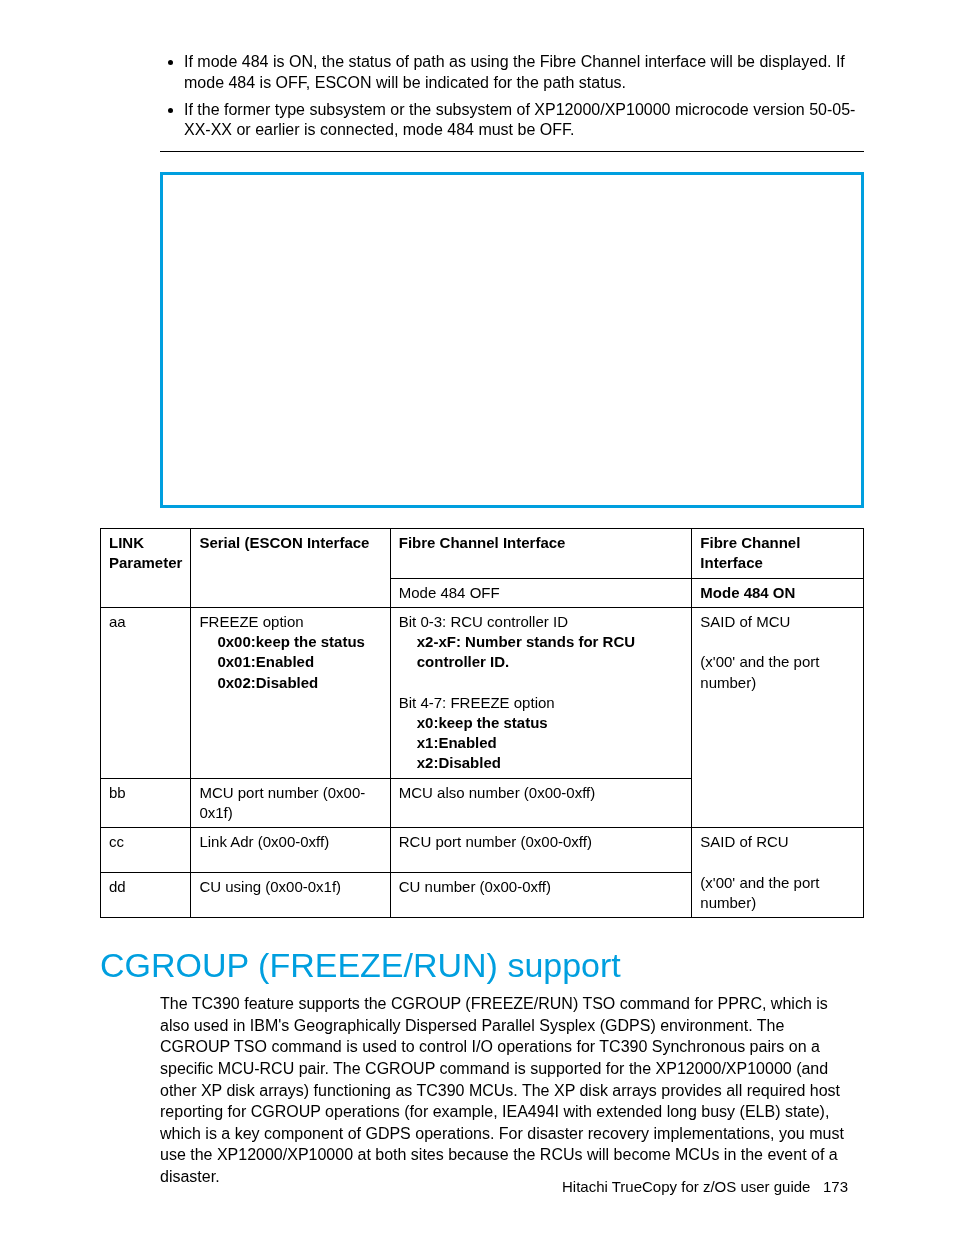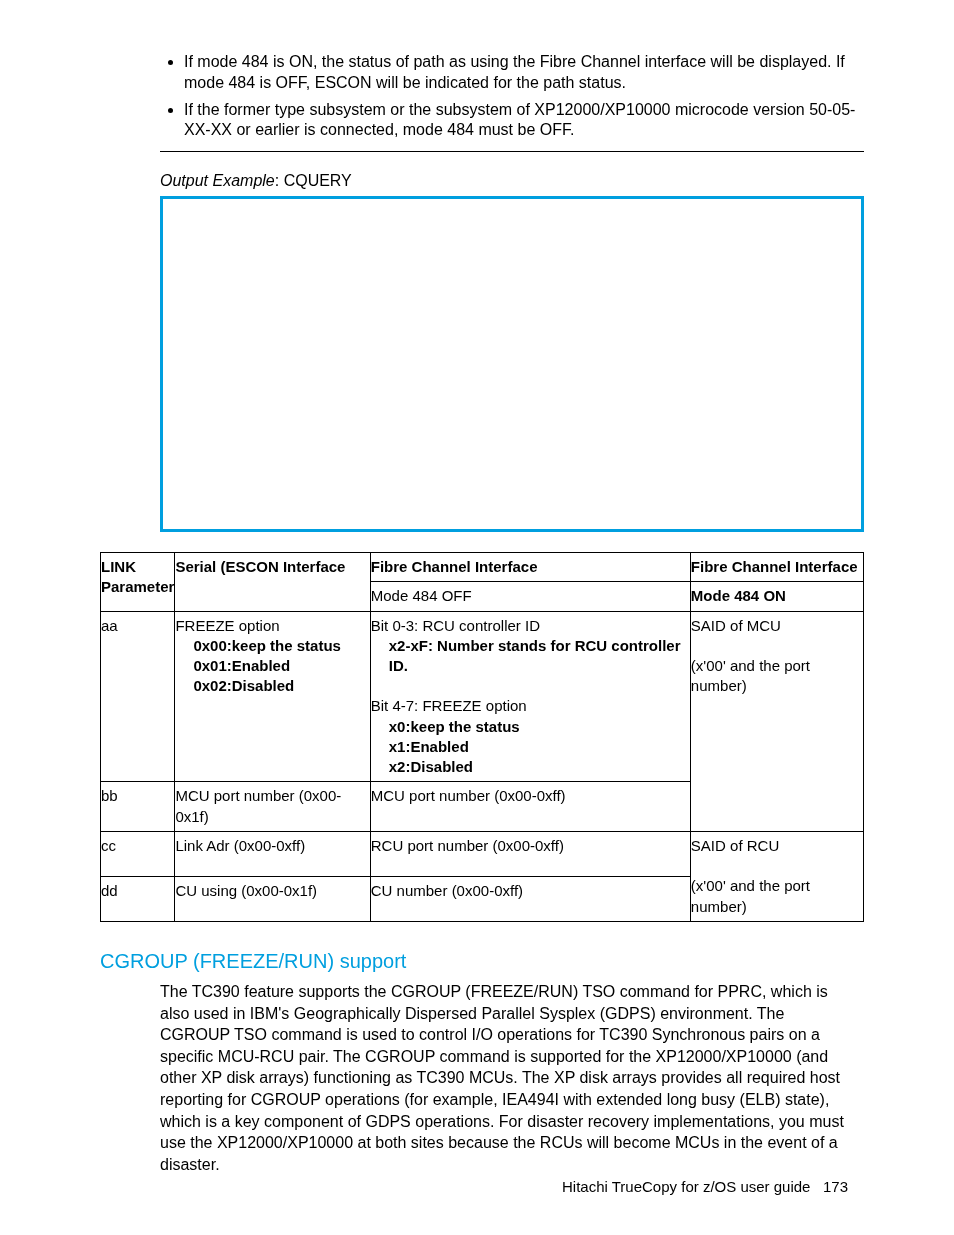--- a/index.html
+++ b/index.html
@@ -49,37 +49,37 @@
     font-weight: bold;
   }
   table.cquery {
     border-collapse: collapse;
     width: 100%;
     font-size: 15px;
     margin-bottom: 28px;
   }
   table.cquery th, table.cquery td {
     border: 1px solid #000;
-    padding: 4px 0;
+    padding: 4px 8px;
     text-align: left;
     vertical-align: top;
     line-height: 1.35;
   }
   table.cquery th {
     font-weight: bold;
   }
   .sub-indent {
     padding-left: 18px;
     display: block;
     font-weight: bold;
   }
   h2.section {
     color: #009fdf;
     font-weight: normal;
-    font-size: 20px;
+    font-size: 34px;
     margin: 10px 0 8px 0;
   }
   .body-para {
     line-height: 1.35;
     margin: 0 9px 12px 0;
   }
   .footer {
     position: absolute;
     bottom: 40px;
     right: 106px;
@@ -92,23 +92,20 @@
 <div class="page">
 
   <div class="content-indent">
     <ul class="bullets">
       <li>If mode 484 is ON, the status of path as using the Fibre Channel interface will be displayed. If mode 484 is OFF, ESCON will be indicated for the path status.</li>
       <li>If the former type subsystem or the subsystem of XP12000/XP10000 microcode version 50-05-XX-XX or earlier is connected, mode 484 must be OFF.</li>
     </ul>
 
     <hr class="sep">
 
-    <div>
-      <span class="italic">Output Example</span><span>: CQUERY</span>
-    </div>
 
     <div class="output-box"></div>
   </div>
 
 
   <table class="cquery">
     <tbody>
         <tr>
       <th rowspan="2">
         <span>LINK</span><br>
@@ -141,21 +138,21 @@
       </td>
       <td rowspan="2">
         <span>SAID of MCU</span><br><br>
         <span>(x'00' and the port number)</span>
       </td>
     </tr>
 
     <tr>
       <td>bb</td>
       <td>MCU port number (0x00-0x1f)</td>
-      <td>MCU port number (0x00-0xff)</td>
+      <td>MCU also number (0x00-0xff)</td>
     </tr>
 
     <tr>
       <td>cc</td>
       <td>Link Adr (0x00-0xff)</td>
       <td>RCU port number (0x00-0xff)</td>
       <td rowspan="2">
         <span>SAID of RCU</span><br><br>
         <span>(x'00' and the port number)</span>
       </td>

